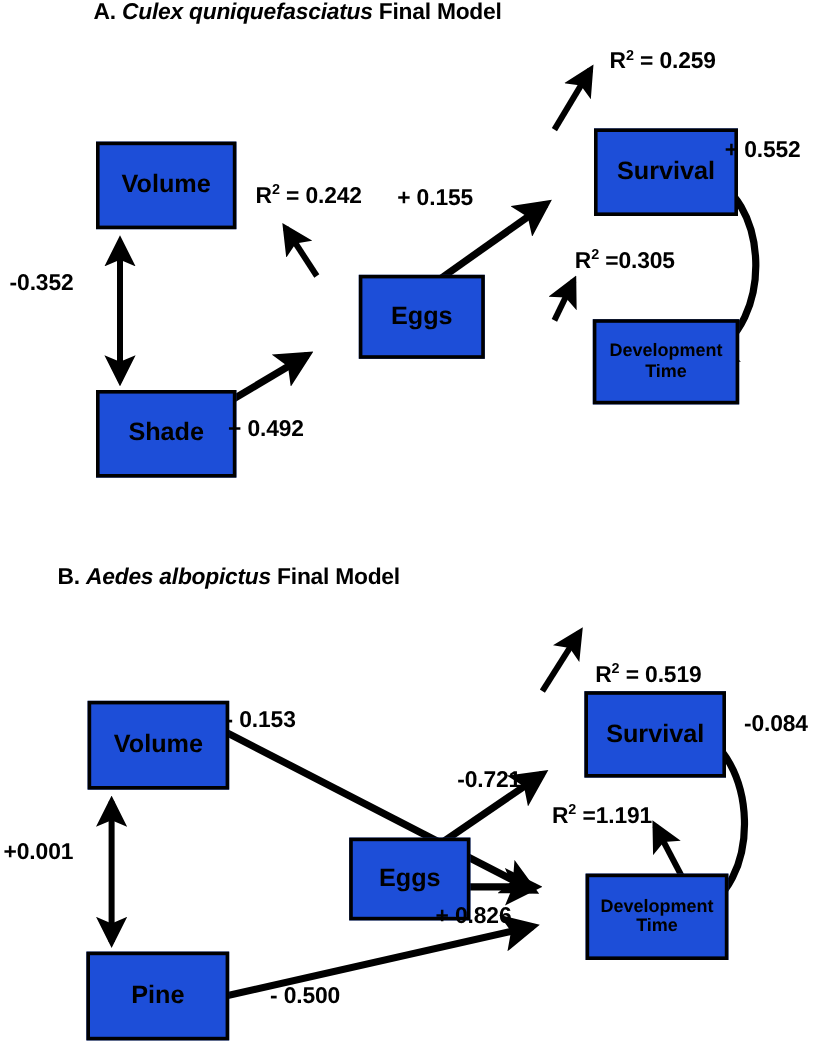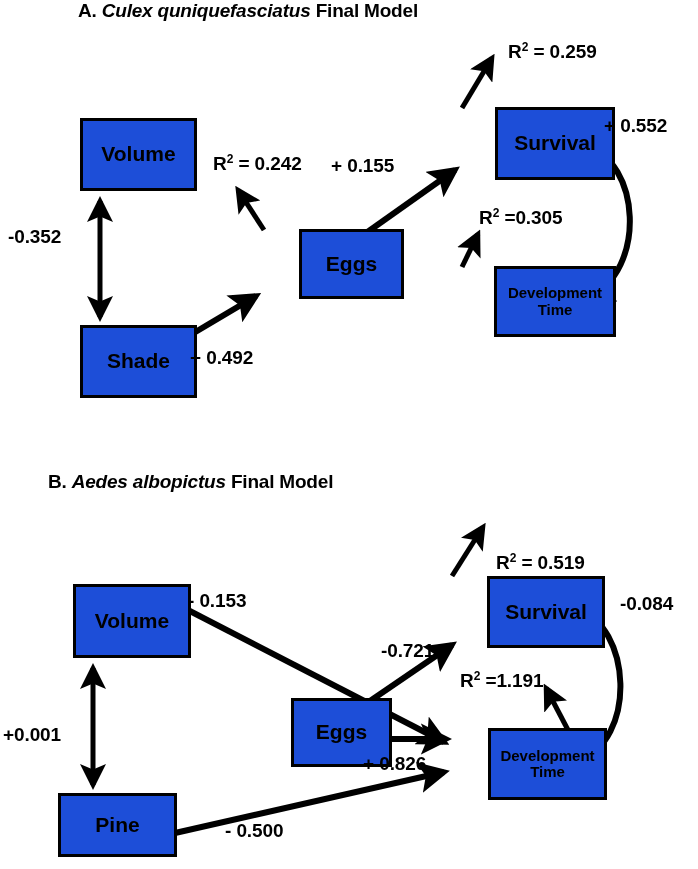--- a/index.html
+++ b/index.html
@@ -169,21 +169,21 @@
   <div class="panel-title" style="left:48px; top:471px;">
     <span>B.</span>
     <span class="sp">Aedes albopictus</span>
     <span>Final Model</span>
   </div>
 
   <div class="node-box node-lg" style="left:35px; top:584px; width:118px; height:74px;">
     <span>Volume</span>
   </div>
 
-  <div class="node-box node-lg" style="left:20px; top:793px; width:119px; height:64px;">
+  <div class="node-box node-lg" style="left:34px; top:793px; width:119px; height:74px;">
     <span>Pine</span>
   </div>
 
   <div class="node-box node-lg" style="left:253px; top:698px; width:101px; height:69px;">
     <span>Eggs</span>
   </div>
 
   <div class="node-box node-lg" style="left:449px; top:576px; width:118px; height:72px;">
     <span>Survival</span>
   </div>
@@ -194,21 +194,21 @@
   </div>
 
   <div class="r2-label" style="left:496px; top:508px;margin-top:44px;">
     <span>R</span><sup>2</sup><span> = 0.519</span>
   </div>
 
   <div class="r2-label" style="left:460px; top:670px;">
     <span>R</span><sup>2</sup><span> =1.191</span>
   </div>
 
-  <div class="edge-label" style="left:3px; top:700px;margin-top:24px;">+0.001</div>
+  <div class="edge-label" style="left:3px; top:700px;">+0.001</div>
 
   <div class="edge-label" style="left:188px; top:590px;">- 0.153</div>
 
   <div class="edge-label" style="left:357px; top:640px;margin-left:24px;">-0.721</div>
 
   <div class="edge-label" style="left:363px; top:753px;">+ 0.826</div>
 
   <div class="edge-label" style="left:225px; top:820px;">- 0.500</div>
 
   <div class="edge-label" style="left:620px; top:593px;">-0.084</div>

